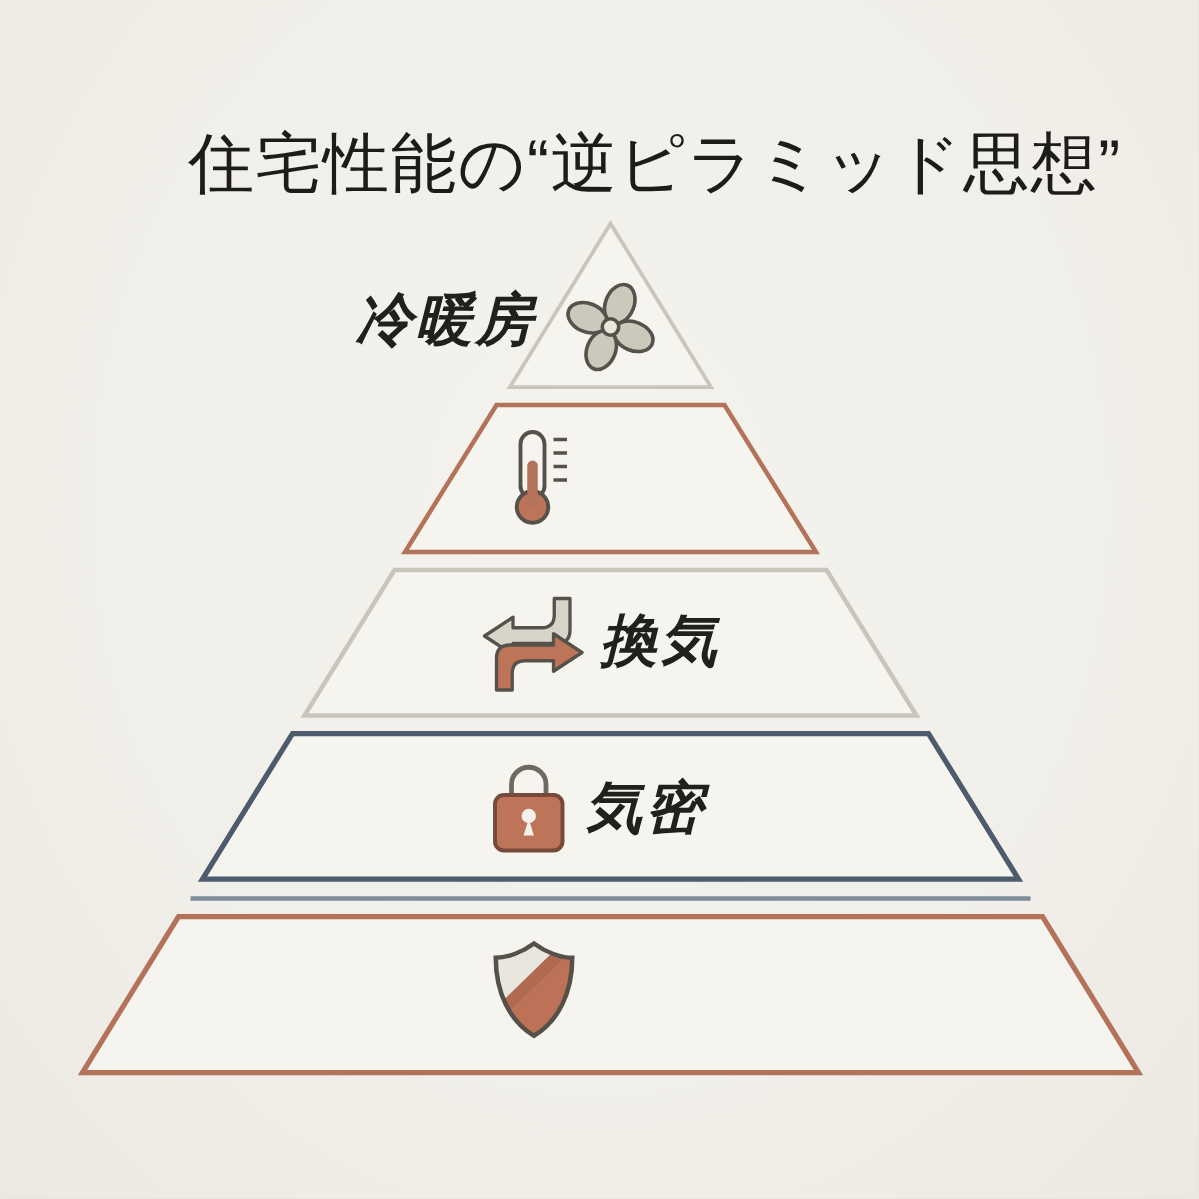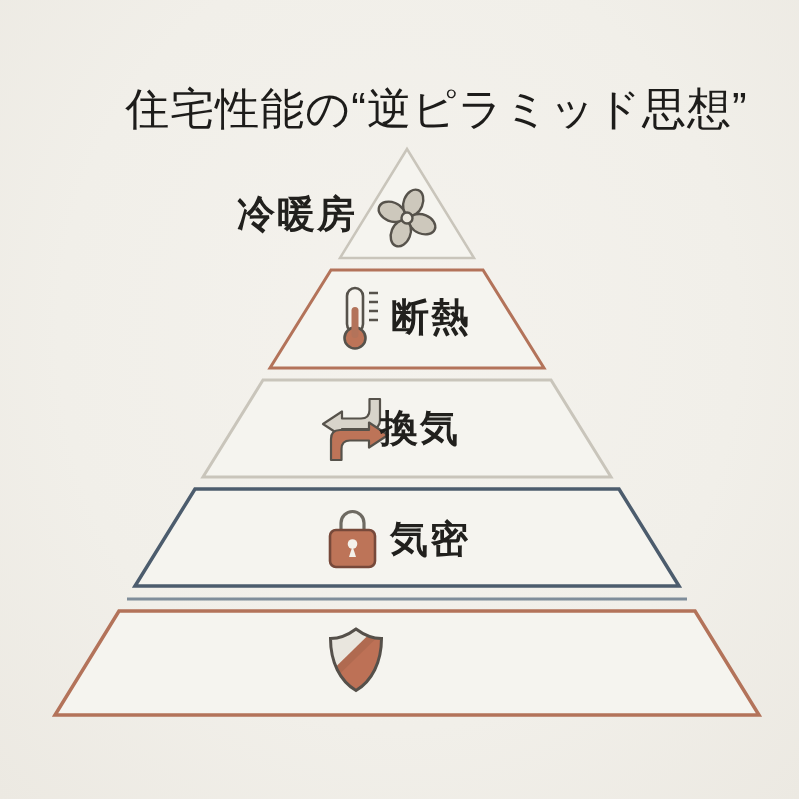--- a/index.html
+++ b/index.html
@@ -14,25 +14,25 @@
     position:absolute;top:80px;left:0;width:799px;margin:0;
     text-align:center;
     font-size:44px;font-weight:400;letter-spacing:1px;
     color:#1d1c1a;
     padding-left:37px;
   }
   .pyramid-svg{position:absolute;left:0;top:0;width:799px;height:799px;}
   .tier-label{
     position:absolute;
     font-size:38px;font-weight:700;line-height:1;letter-spacing:2px;
-    color:#21201d;white-space:nowrap;
+    color:#21201d;white-space:nowrap;font-style:italic;
   }
   .label-0{left:237px;top:195px;}
   .label-1{left:391px;top:298px;}
-  .label-2{left:380px;top:409px;}
+  .label-2{left:400px;top:409px;}
   .label-3{left:390px;top:520px;}
   .label-4{left:394px;top:643px;}
 </style>
 </head>
 <body>
 
 <div class="canvas">
 
   <h1 class="title">住宅性能の“逆ピラミッド思想”</h1>
 
@@ -87,17 +87,16 @@
       <g clip-path="url(#shieldClip)">
         <rect x="325" y="624" width="62" height="72" fill="#e9e6de"></rect>
         <polygon points="376,631 395,645 395,700 315,700 333,675" fill="#bd7156"></polygon>
         <line x1="375" y1="634" x2="333" y2="675" stroke="#b06a50" stroke-width="8"></line>
       </g>
       <path d="M356 629 C364 635 374 638.5 381.5 638.5 C381.5 662 372 681 356 690.5 C340 681 330.5 662 330.5 638.5 C338 638.5 348 635 356 629 Z" fill="none" stroke="#55504a" stroke-width="3"></path>
     </g>
   </svg>
 
   <span class="tier-label label-0">冷暖房</span>
-  <span class="tier-label label-1">断熱</span>
   <span class="tier-label label-2">換気</span>
   <span class="tier-label label-3">気密</span>
 
 </div>
 
 </body></html>

